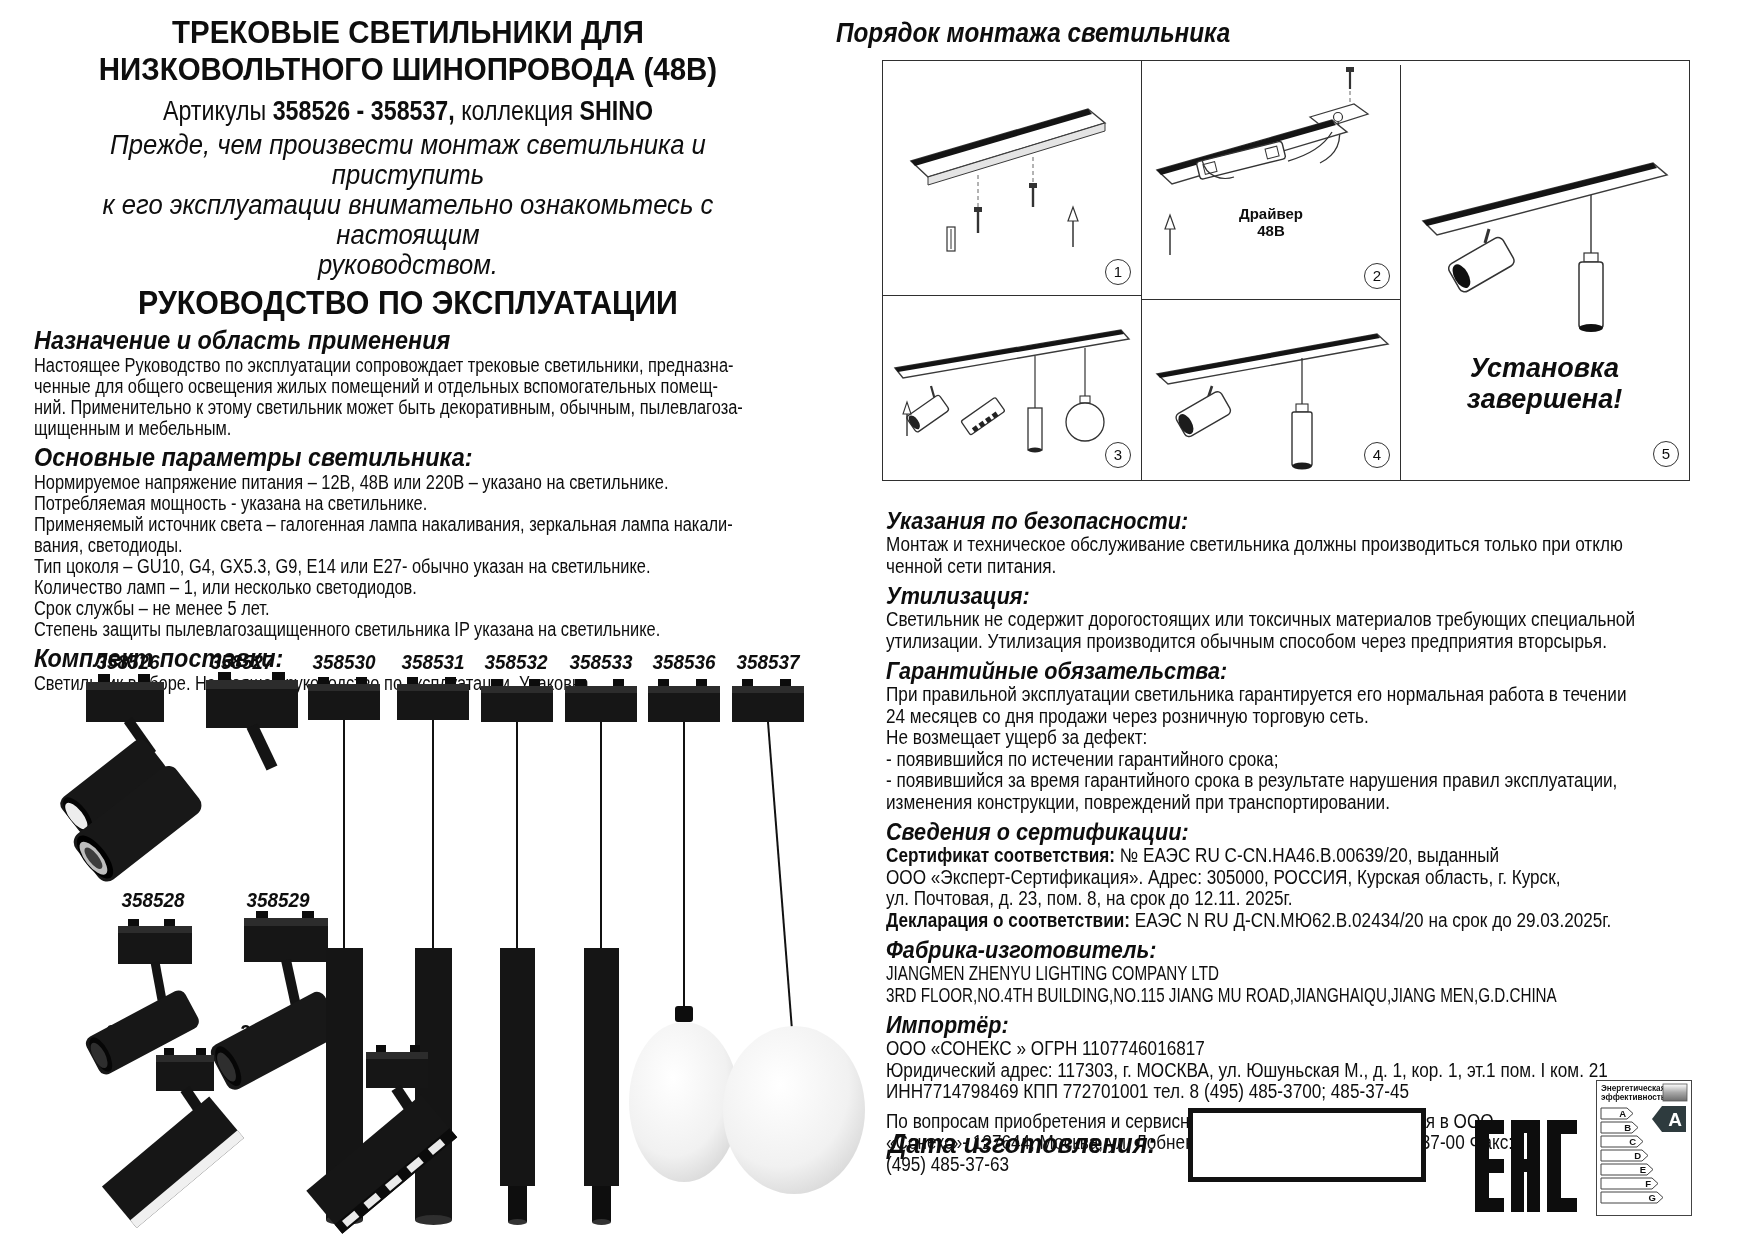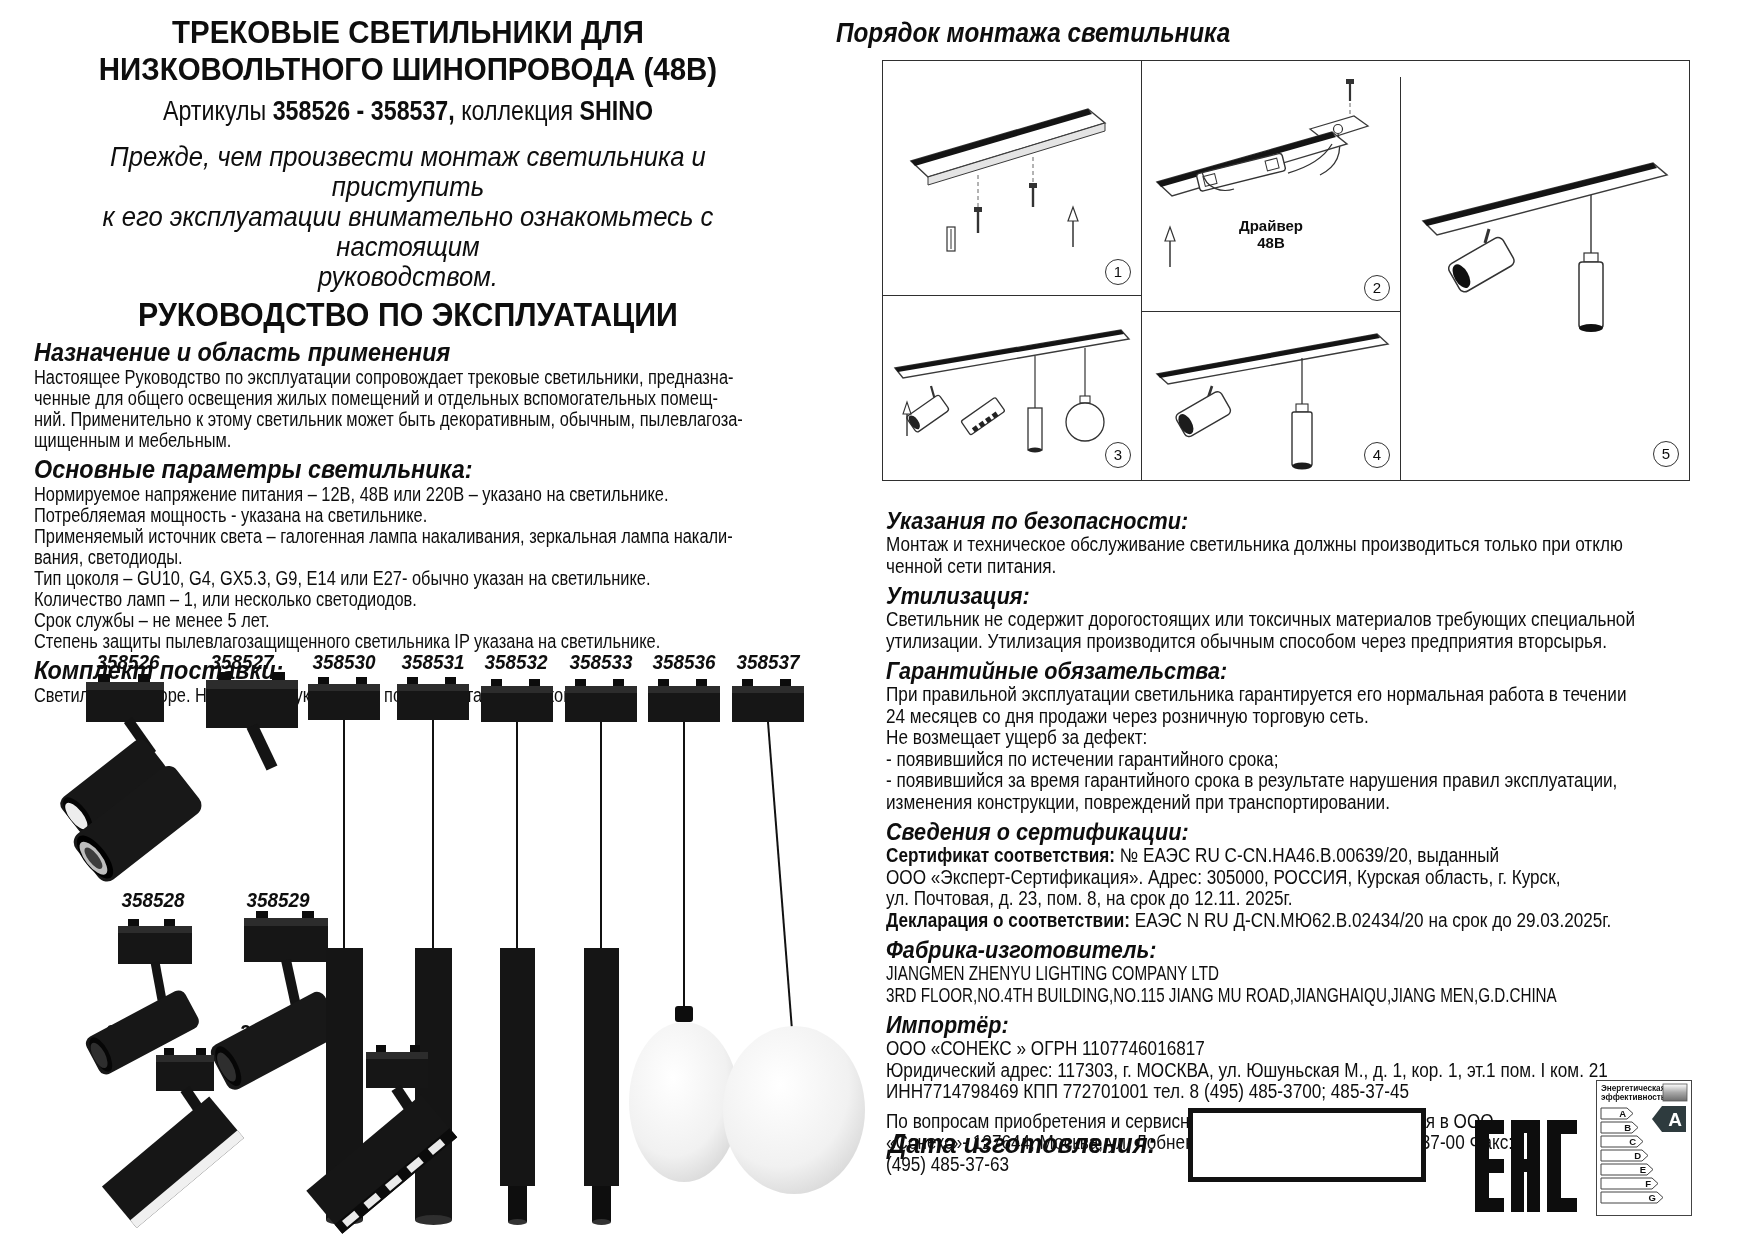--- a/index.html
+++ b/index.html
@@ -8,21 +8,21 @@
   .abs{position:absolute}
   
   .cond{white-space:nowrap;transform:scaleX(0.82);transform-origin:0 50%}
   .condr{white-space:nowrap;transform:scaleX(0.88);transform-origin:0 50%}
   
   .left-col{position:absolute;left:34px;top:14px;width:748px}
   .title-line{font-weight:700;font-size:31px;line-height:37px;text-align:center;transform:scaleX(0.95)}
   .subtitle{font-size:27px;line-height:32px;text-align:center;margin-top:7px;transform:scaleX(0.86)}
   .subtitle b{font-weight:700}
   .intro-line{font-style:italic;font-size:27px;line-height:30px;text-align:center;transform:scaleX(0.95)}
-  .intro-wrap{margin-top:15px}
+  .intro-wrap{margin-top:3px}
   .manual-head{font-weight:700;font-size:33px;line-height:38px;text-align:center;margin-top:4px;transform:scaleX(0.92)}
   .lsec-h{font-style:italic;font-weight:700;font-size:26px;line-height:30px;margin-top:3px;transform:scaleX(0.9);transform-origin:0 50%;white-space:nowrap}
   .lline{font-size:20px;line-height:21px}
   
   .montage-heading{position:absolute;left:836px;top:18px;font-style:italic;font-weight:700;font-size:27px;white-space:nowrap;transform:scaleX(0.9);transform-origin:0 50%}
   .montage{position:absolute;left:882px;top:60px;width:808px;height:421px;border:1.6px solid #2f2f2f;box-sizing:border-box}
   .mcell{position:absolute;box-sizing:border-box}
   .mcell.br{border-right:1.6px solid #2f2f2f}
   .mcell.bb{border-bottom:1.6px solid #2f2f2f}
   .step{position:absolute;width:24px;height:24px;border:1.6px solid #333;border-radius:50%;
@@ -262,21 +262,21 @@
       <line x1="95" y1="150" x2="95" y2="172" stroke="#333" stroke-width="2.4"></line>
       <rect x="91" y="146" width="8" height="5" fill="#333"></rect>
       <rect x="64" y="166" width="8" height="24" fill="#fff" stroke="#333" stroke-width="1.2"></rect>
       <line x1="68" y1="168" x2="68" y2="188" stroke="#333" stroke-width="1"></line>
       <line x1="190" y1="186" x2="190" y2="158" stroke="#333" stroke-width="1.5"></line>
       <polygon points="185,160 195,160 190,146" fill="#fff" stroke="#333" stroke-width="1.2"></polygon>
     </svg>
     <div class="step" style="left:222px;top:198px">1</div>
   </div>
 
-  <div class="mcell br bb" style="left:259px;top:16px;width:259px;height:235px">
+  <div class="mcell br bb" style="left:259px;top:4px;width:259px;height:235px">
     <svg width="256" height="232" viewBox="0 0 256 232">
       <line x1="208" y1="6" x2="208" y2="24" stroke="#333" stroke-width="2.2"></line>
       <rect x="204" y="2" width="8" height="5" fill="#333"></rect>
       <line x1="208" y1="26" x2="208" y2="44" stroke="#666" stroke-width="1" stroke-dasharray="4,3"></line>
       <polygon points="168,52 212,39 226,49 182,63" fill="#fff" stroke="#3a3a3a" stroke-width="1.3"></polygon>
       <circle cx="196" cy="52" r="4.5" fill="#fff" stroke="#333" stroke-width="1.2"></circle>
       <path d="M196,57 C 202,80 190,92 178,98" fill="none" stroke="#333" stroke-width="1.3"></path>
       <polygon points="15,105 190,55 205,67 30,119" fill="#fff" stroke="#3a3a3a" stroke-width="1.4"></polygon>
       <polygon points="15,105 190,55 194,60 19,110" fill="#141414"></polygon>
       <path d="M190,67 C 180,84 160,92 146,96" fill="none" stroke="#333" stroke-width="1.3"></path>
@@ -348,20 +348,24 @@
       <line x1="88" y1="168" x2="84" y2="182" stroke="#333" stroke-width="3"></line>
       <g transform="rotate(-30 80 205)">
         <rect x="50" y="188" width="62" height="32" rx="6" fill="#fff" stroke="#333" stroke-width="1.5"></rect>
         <ellipse cx="58" cy="204" rx="7" ry="13" fill="#101010"></ellipse>
       </g>
       <line x1="190" y1="134" x2="190" y2="194" stroke="#333" stroke-width="1.4"></line>
       <rect x="183" y="192" width="14" height="9" fill="#fff" stroke="#333" stroke-width="1.2"></rect>
       <rect x="178" y="201" width="24" height="66" rx="3" fill="#fff" stroke="#333" stroke-width="1.5"></rect>
       <ellipse cx="190" cy="267" rx="12" ry="4" fill="#101010"></ellipse>
     </svg>
+    <div class="done-text">
+      <div>Установка</div>
+      <div>завершена!</div>
+    </div>
     <div class="step" style="left:252px;top:380px">5</div>
   </div>
 </div>
 
 <div class="right-text">
   <div class="rsec-h">Указания по  безопасности:</div>
   <div class="rline condr">Монтаж и техническое обслуживание светильника должны производиться только при отклю</div>
   <div class="rline condr">ченной сети питания.</div>
 
   <div class="rsec-h">Утилизация:</div>

